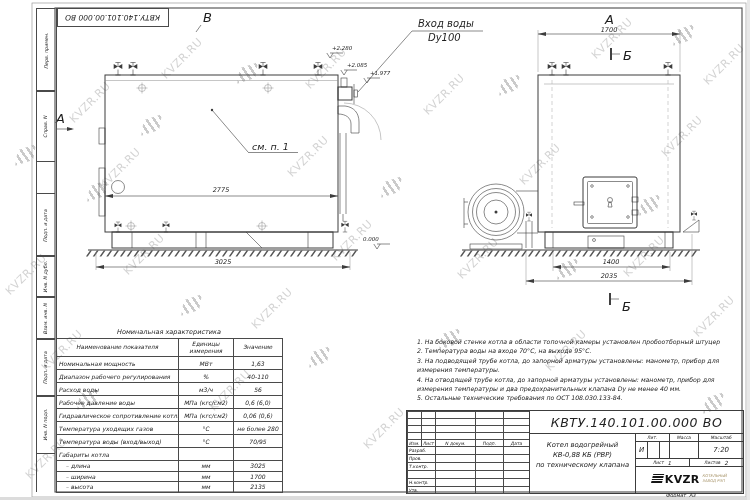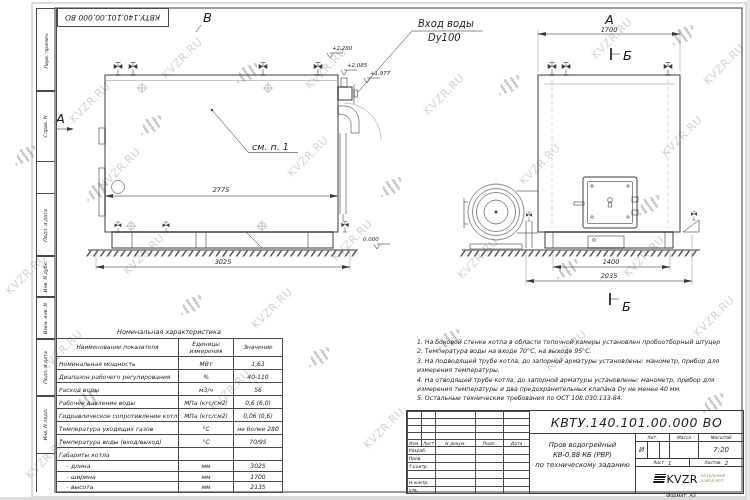--- a/index.html
+++ b/index.html
@@ -67,21 +67,21 @@
   .litcell i{position:absolute;top:0;bottom:0;width:0;border-left:1px solid #3c3c3c}
   .litcell span{width:11px;text-align:center;font-size:7px;font-style:italic}
   .vtxt{display:flex;align-items:center;justify-content:center;font-size:7px;font-style:italic}
   .sheetrow{height:8px}
   .sheetrow>div{width:54px;display:flex;align-items:center;justify-content:center;gap:4px}
   .sheetrow .lab{font-size:4.4px;font-style:italic}
   .sheetrow .num{font-size:5.6px;font-style:italic}
   .logorow{height:24px;display:flex;align-items:center;justify-content:center;border-bottom:none}
   .coil{width:11px;height:10px;background:repeating-linear-gradient(to bottom,#161616 0 1.2px,transparent 1.2px 2.5px);
         transform:skewX(-14deg);margin-right:2px}
-  .kvzr{font-weight:normal;font-size:11px;letter-spacing:.3px;color:#111}
+  .kvzr{font-weight:bold;font-size:11px;letter-spacing:.3px;color:#111}
   .csub{font-size:3.8px;color:#a8956a;line-height:1.2;margin-left:3px;font-style:italic}
   .fmt{left:620px;top:492px;width:122px;text-align:center;font-size:5px;font-style:italic}
   .edge-b{position:absolute;left:0;top:497px;width:750px;height:3px;background:#dcdcdc;z-index:4}
   .edge-r{position:absolute;left:747px;top:0;width:3px;height:500px;background:#e8e8e8;z-index:4}
 </style>
 </head>
 <body>
 
 <span class="wm" style="left:0px;top:268px">KVZR.RU</span>
 <span class="wm" style="left:36px;top:344px">KVZR.RU</span>
@@ -496,23 +496,23 @@
           <td></td>
         </tr>
   </tbody>
     </table>
 
   <div class="docbox">
     <span>КВТУ.140.101.00.000  ВО</span>
   </div>
 
   <div class="namebox">
-    <div>Пров водогрейный</div>
+    <div>Котел водогрейный</div>
     <div>КВ-0,88 КБ  (РВР)</div>
-    <div>по техническому заданию</div>
+    <div>по техническому клапана</div>
   </div>
 
   <div class="infobox">
     <div class="irow ihd">
       <div class="cellbr" style="width:34px">Лит.</div>
       <div class="cellbr" style="width:30px">Масса</div>
       <div style="width:44px">Масштаб</div>
     </div>
     <div class="irow ival">
       <div class="litcell cellbr">

